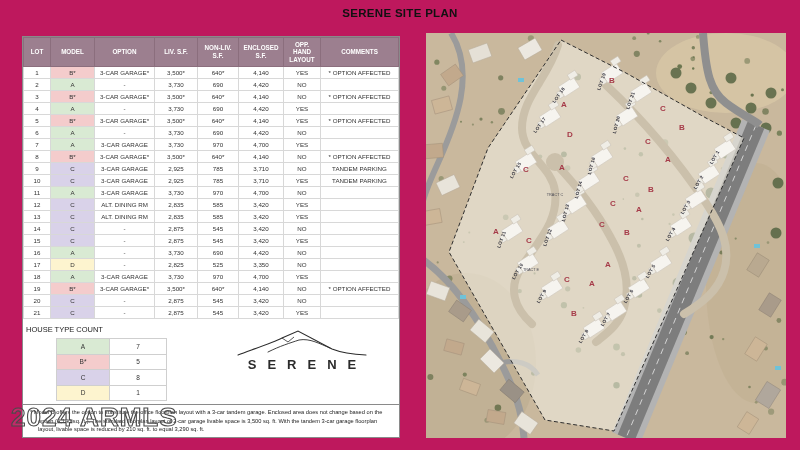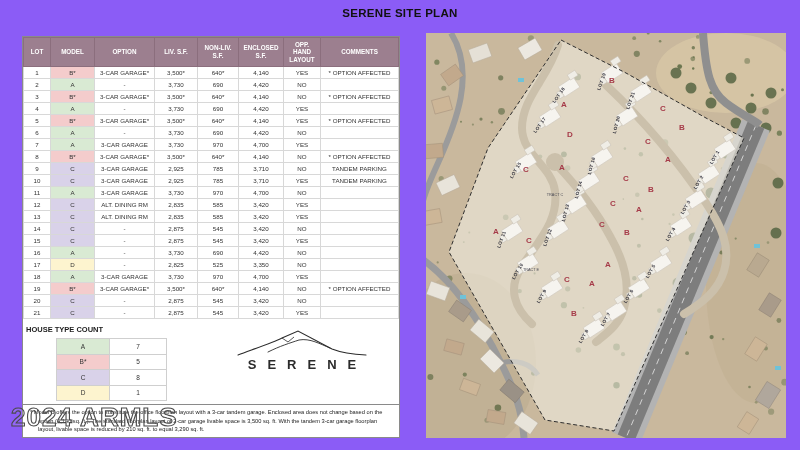--- a/index.html
+++ b/index.html
@@ -1,29 +1,29 @@
 <!DOCTYPE html>
 <html><head>
 <meta charset="utf-8">
 <style>
   html,body{margin:0;padding:0;background:#e8e8e8;}
-  .page{position:relative;width:800px;height:450px;background:#8b5cf6;overflow:hidden;
+  .page{position:relative;width:800px;height:450px;background:#be185d;overflow:hidden;
         font-family:"Liberation Sans",sans-serif;margin:0 auto;}
   .title{position:absolute;top:7px;left:0;width:800px;text-align:center;
          font-size:11.5px;font-weight:bold;color:#111;letter-spacing:.3px;}
   
   .left-panel{position:absolute;left:22px;top:36px;width:378px;height:402px;
               border:1px solid #8a8a8a;box-sizing:border-box;background:#fff;}
   table.lot{width:100%;border-collapse:collapse;table-layout:fixed;}
   table.lot th{background:#9c7f8f;color:#fff;font-size:6.3px;font-weight:bold;
                border:1px solid #8b6e7d;padding:1px 1px;height:26px;line-height:1.2;vertical-align:middle;}
   table.lot td{font-size:6.2px;color:#333;text-align:center;border:1px solid #d8d8d8;
                height:11px;padding:0 1px;overflow:hidden;white-space:nowrap;}
   .count-section{position:relative;height:85px;}
-  .count-title{font-size:7.5px;font-weight:bold;color:#1c1c1c;margin:6px 0 4px 3px;}
+  .count-title{font-size:7.5px;font-weight:normal;color:#1c1c1c;margin:6px 0 4px 3px;}
   table.count{border-collapse:collapse;margin-left:33px;}
   table.count td{border:1px solid #cfcfcf;font-size:6.5px;color:#333;text-align:center;height:12.5px;}
   td.swatch{width:50px;}
   td.cnt{width:54px;background:#fff;}
   .logo{position:absolute;left:183px;top:4px;width:192px;text-align:center;}
   .logo svg{display:block;margin:0 auto;}
   .logo-text{font-size:13px;font-weight:bold;color:#2b2b2b;letter-spacing:11px;margin:1px 0 0 11px;}
   .footnote{position:absolute;left:0;right:0;bottom:0;border-top:1px solid #8a8a8a;
             font-size:5.7px;line-height:1.5;color:#222;padding:3px 6px 3px 15px;text-indent:-8px;}
   

